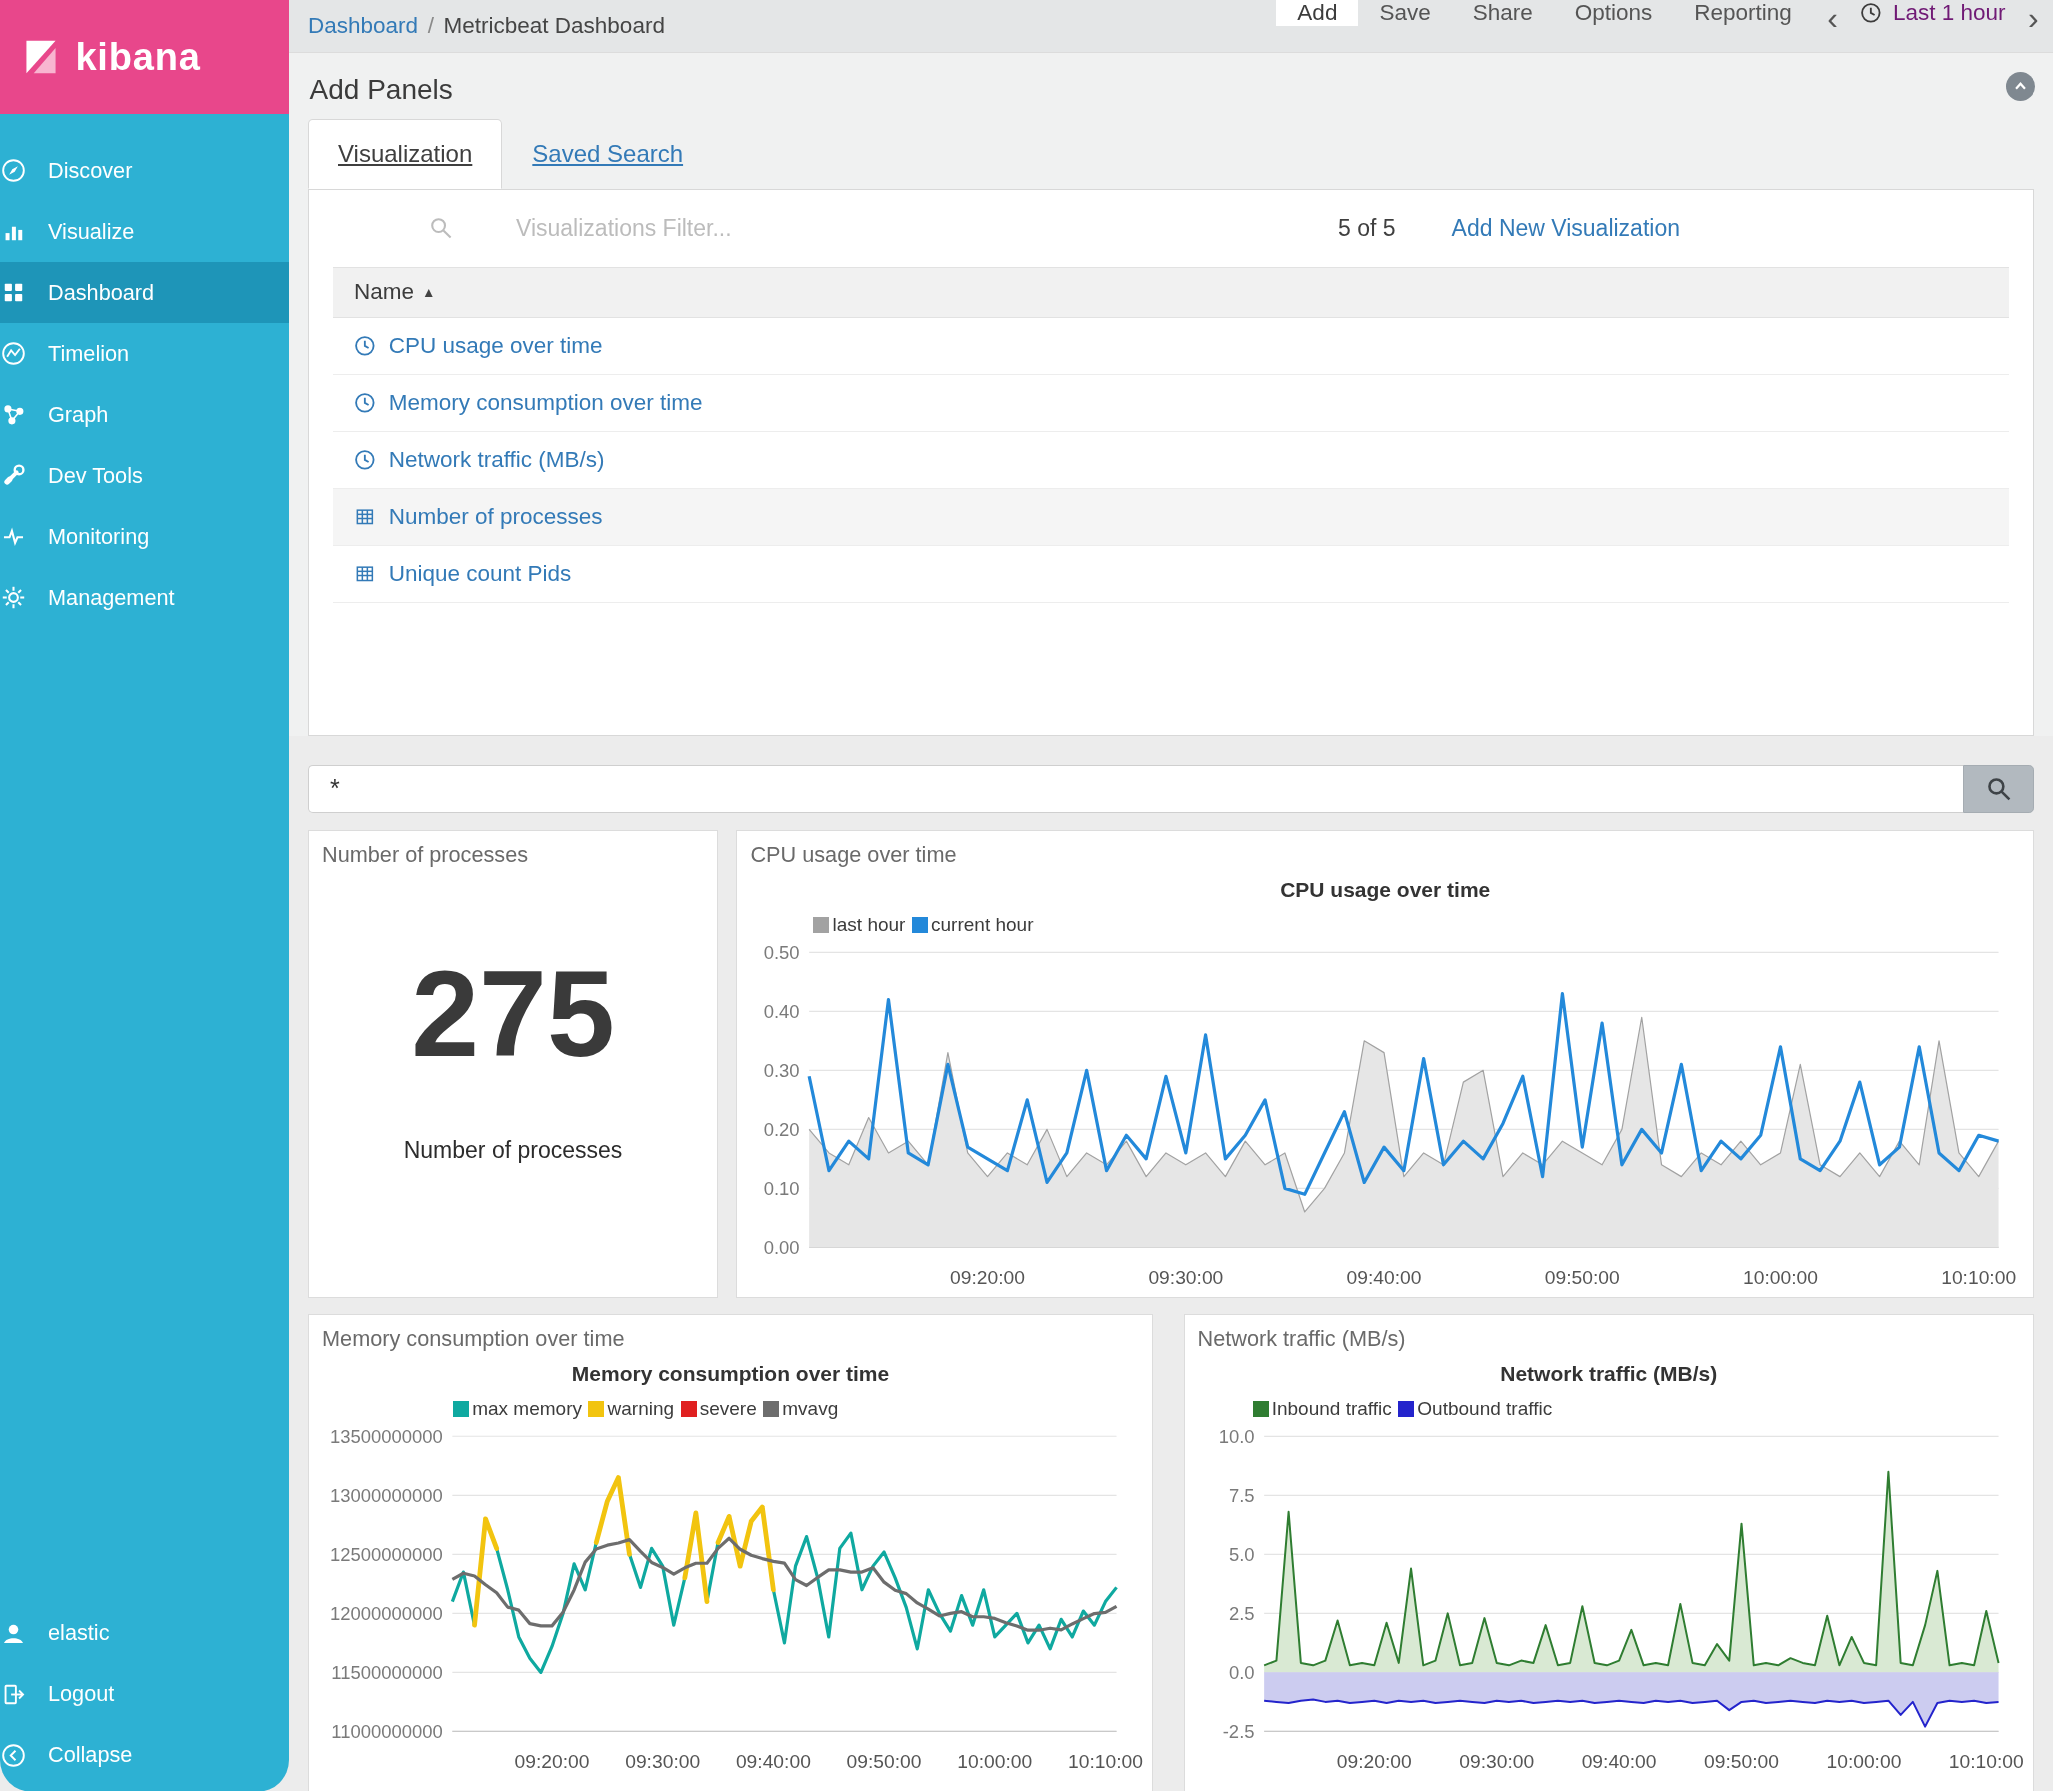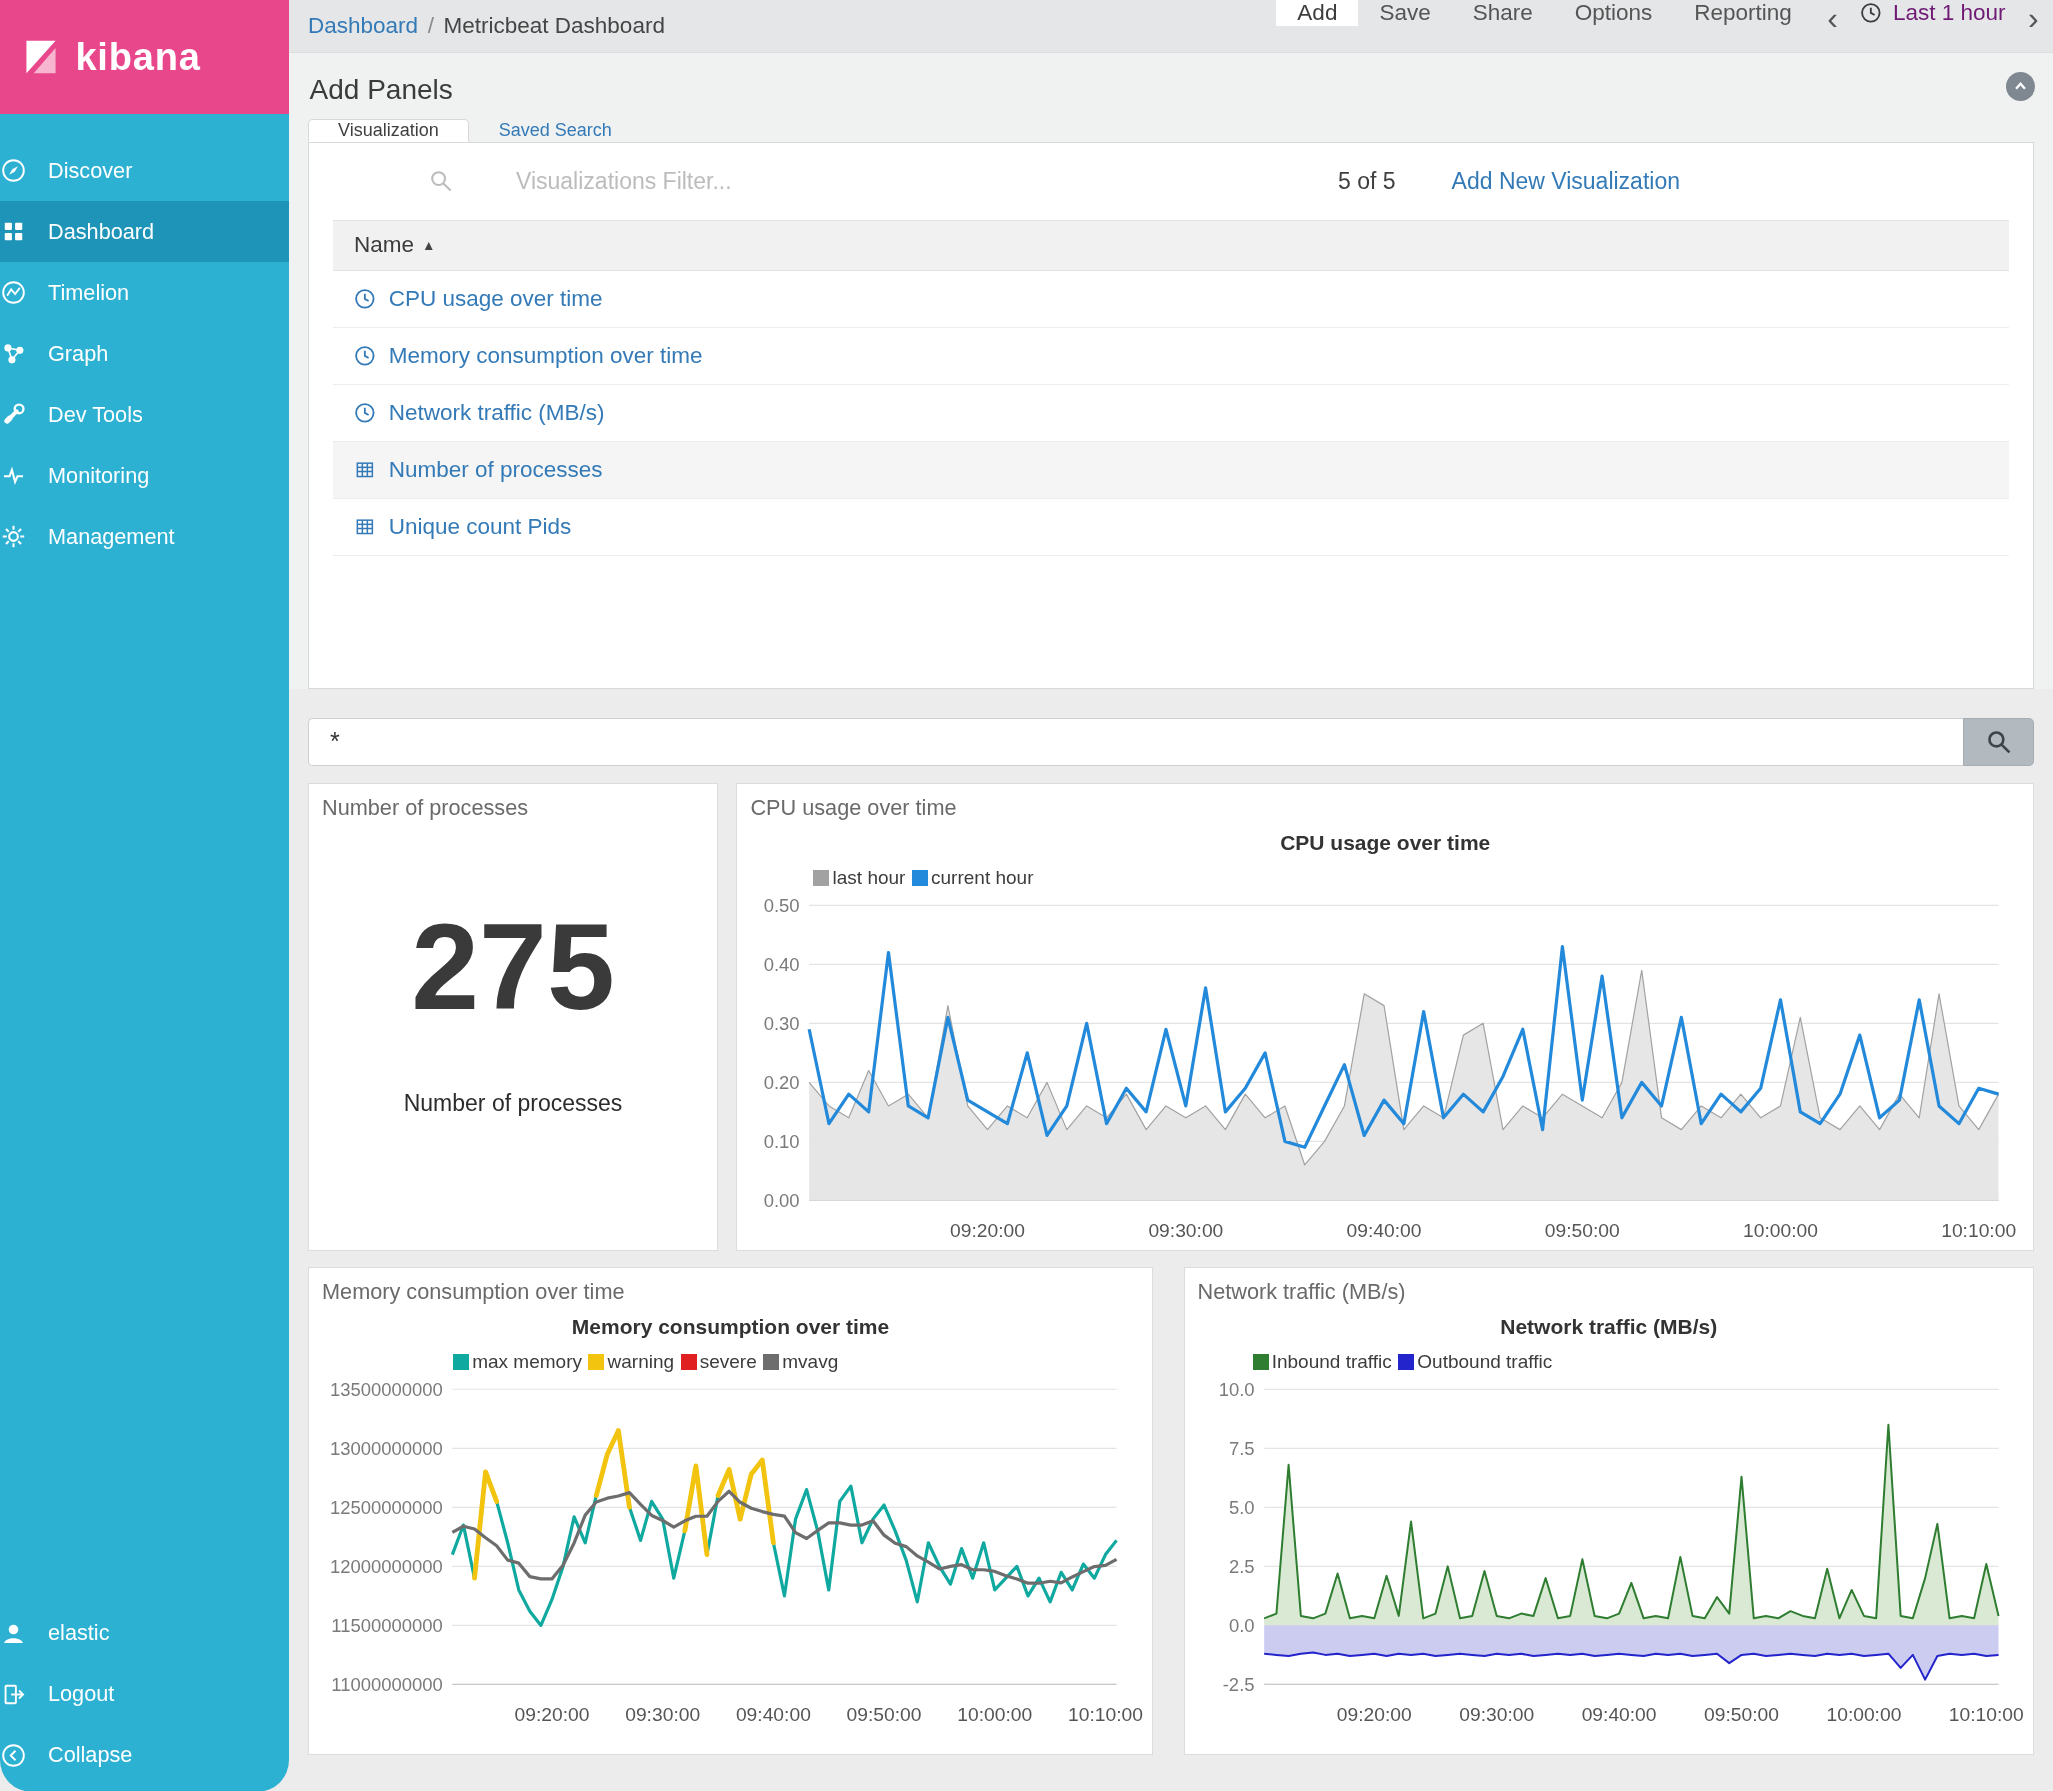--- a/index.html
+++ b/index.html
@@ -30,21 +30,21 @@
   .topmenu-item.active{background:#fff;color:#3c3c3c;}
   .chev{font-size:32px;color:#555;padding:0 14.4px;display:flex;align-items:center;cursor:pointer;}
   .timepicker{display:flex;align-items:center;gap:11px;padding:0 8px;cursor:pointer;color:#701a75;}
 
   
   .content{background:#f0f1f1;padding:0 19px 0 19px;position:relative;}
   .addpanels-title{font-size:28px;color:#3b3b3b;padding:21px 0 3.2px 1.6px;height:56px;}
   .collapse-circle{position:absolute;right:17.6px;top:19px;width:29px;height:29px;border-radius:50%;
     background:#7f8890;display:flex;align-items:center;justify-content:center;cursor:pointer;}
   .tabs{display:flex;margin-top:9.6px;position:relative;z-index:2;}
-  .tab{padding:0 29px;font-size:18px;color:#337ab7;cursor:pointer;border:0.8px solid transparent;}
+  .tab{padding:20px 29px;font-size:24px;color:#337ab7;cursor:pointer;border:0.8px solid transparent;text-decoration:underline;}
   .tab.active{background:#fff;color:#3f3f3f;border:0.8px solid #d8d8d8;border-bottom:0.8px solid #fff;
     border-radius:4.8px 4.8px 0 0;margin-bottom:-0.8px;}
   .vis-panel{background:#fff;border:0.8px solid #d8d8d8;height:547px;position:relative;z-index:1;}
   .filter-row{display:flex;align-items:center;padding:24px 0 17.6px 120px;}
   .filter-input{border:none;outline:none;font-size:23px;color:#555;margin-left:61px;width:690px;background:transparent;}
   .filter-input::placeholder{color:#bcbcbc;}
   .vis-count{font-size:23px;color:#3f3f3f;margin-left:auto;}
   .add-new{font-size:23px;color:#337ab7;margin-left:56px;margin-right:353px;cursor:pointer;}
   .vis-table{margin:6.4px 24px 0 24px;}
   .vt-header{background:#f1f1f1;border-top:0.8px solid #e2e2e2;border-bottom:0.8px solid #e2e2e2;height:51px;
@@ -96,20 +96,28 @@
     </svg>
     <span class="logo-text">kibana</span>
   </div>
   <div class="side-nav">
     <div class="side-item">
       <svg width="27" height="27" viewBox="0 0 34 34" stroke="#fff" fill="none" stroke-width="2.4">
           <circle cx="17" cy="17" r="13"></circle>
           <polygon points="22.5,11.5 18.5,18.5 11.5,22.5 15.5,15.5" fill="#fff" stroke="none"></polygon>
         </svg>
       <span>Discover</span>
+    </div>
+    <div class="side-item">
+      <svg width="27" height="27" viewBox="0 0 34 34">
+          <rect x="7" y="19" width="5" height="9" fill="#fff"></rect>
+          <rect x="15" y="11" width="5" height="17" fill="#fff"></rect>
+          <rect x="23" y="15" width="5" height="13" fill="#fff"></rect>
+        </svg>
+      <span>Visualize</span>
     </div>
     <div class="side-item active">
       <svg width="27" height="27" viewBox="0 0 34 34">
           <rect x="6" y="6" width="9" height="9" rx="1" fill="#fff"></rect>
           <rect x="19" y="6" width="9" height="9" rx="1" fill="#fff"></rect>
           <rect x="6" y="19" width="9" height="9" rx="1" fill="#fff"></rect>
           <rect x="19" y="19" width="9" height="9" rx="1" fill="#fff"></rect>
         </svg>
       <span>Dashboard</span>
     </div>

